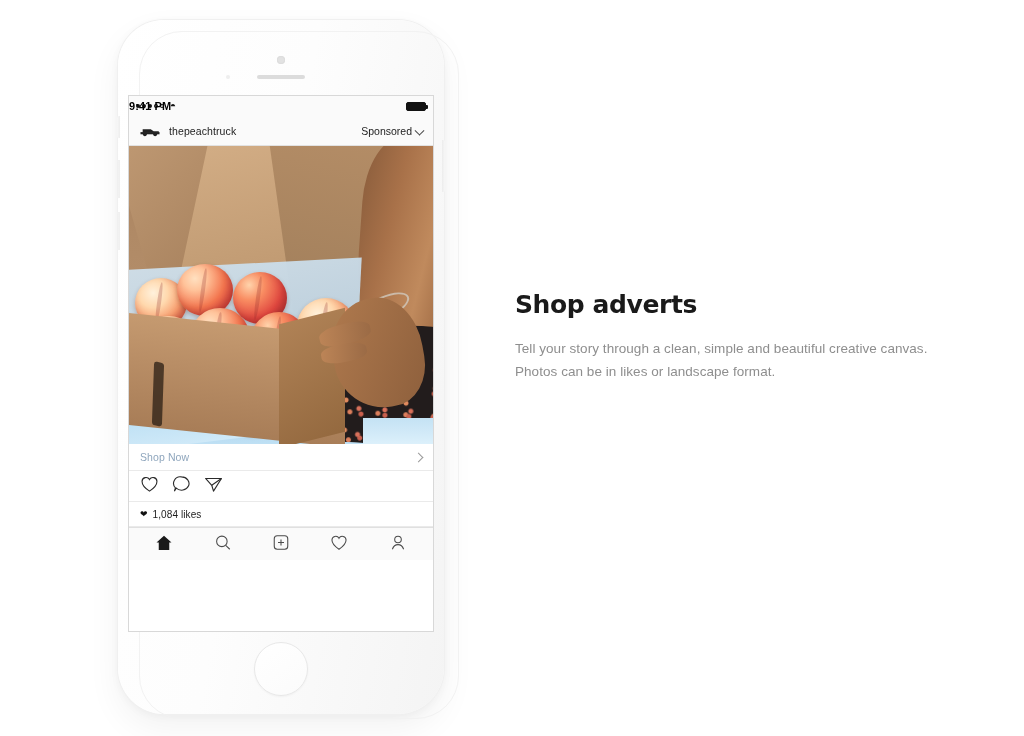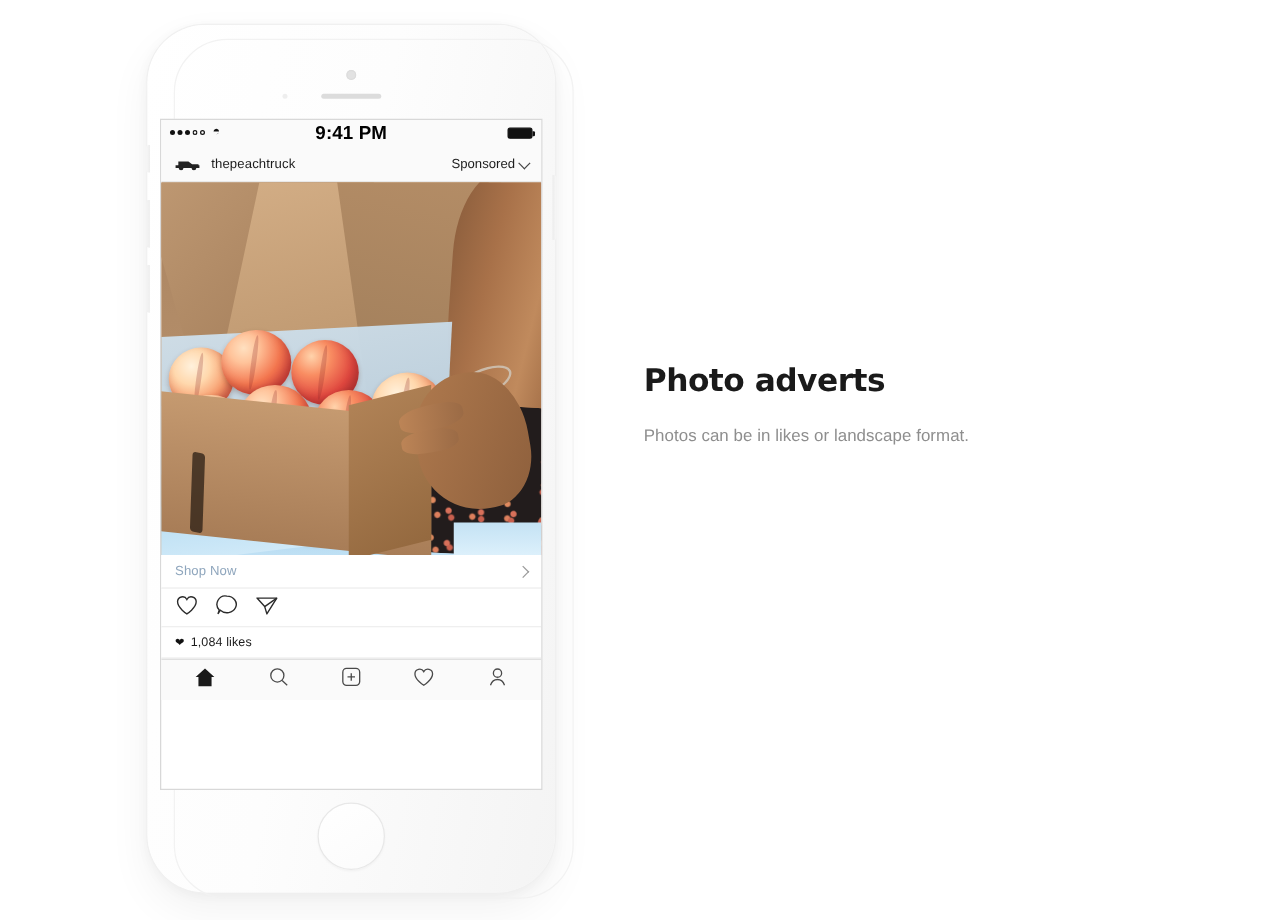--- a/index.html
+++ b/index.html
@@ -134,22 +134,22 @@
   }
   .sb-left { display: flex; align-items: center; gap: 3px; }
   .sig-dots { display: flex; gap: 2px; align-items: center; }
   .dot { width: 4px; height: 4px; border-radius: 50%; }
   .dot.on { background: #111; }
   .dot.off { background: transparent; box-shadow: inset 0 0 0 1px #111; }
   .wifi { margin-left: 3px; line-height: 1; font-size: 10px; color:#111; }
   .sb-time {
     position: absolute;
     left: 0; right: 0;
-    text-align: center;
-    font-size: 15px;
+    text-align: left;
+    font-size: 11px;
     letter-spacing: 0.1px;
   }
   .sb-right { margin-left: auto; display: flex; align-items: center; }
   .battery {
     width: 20px; height: 9px;
     border: 1px solid #111;
     border-radius: 2px;
     position: relative;
     background: #111;
   }
@@ -636,17 +636,18 @@
           <circle cx="12" cy="7" r="4.4"></circle>
           <path d="M4.5 20c1.4-4.2 4.2-6.2 7.5-6.2s6.1 2 7.5 6.2"></path>
         </svg>
       </span>
     </div>
 
   </div>
 </div>
 
 <div class="panel">
-  <div class="panel-title">Photo adverts</div>
+  <div class="panel-title">Shop adverts</div>
   <div class="panel-body">
+    <div>Tell your story through a clean, simple and beautiful creative canvas.</div>
     <div>Photos can be in likes or landscape format.</div>
   </div>
 </div>
 
 </body></html>

